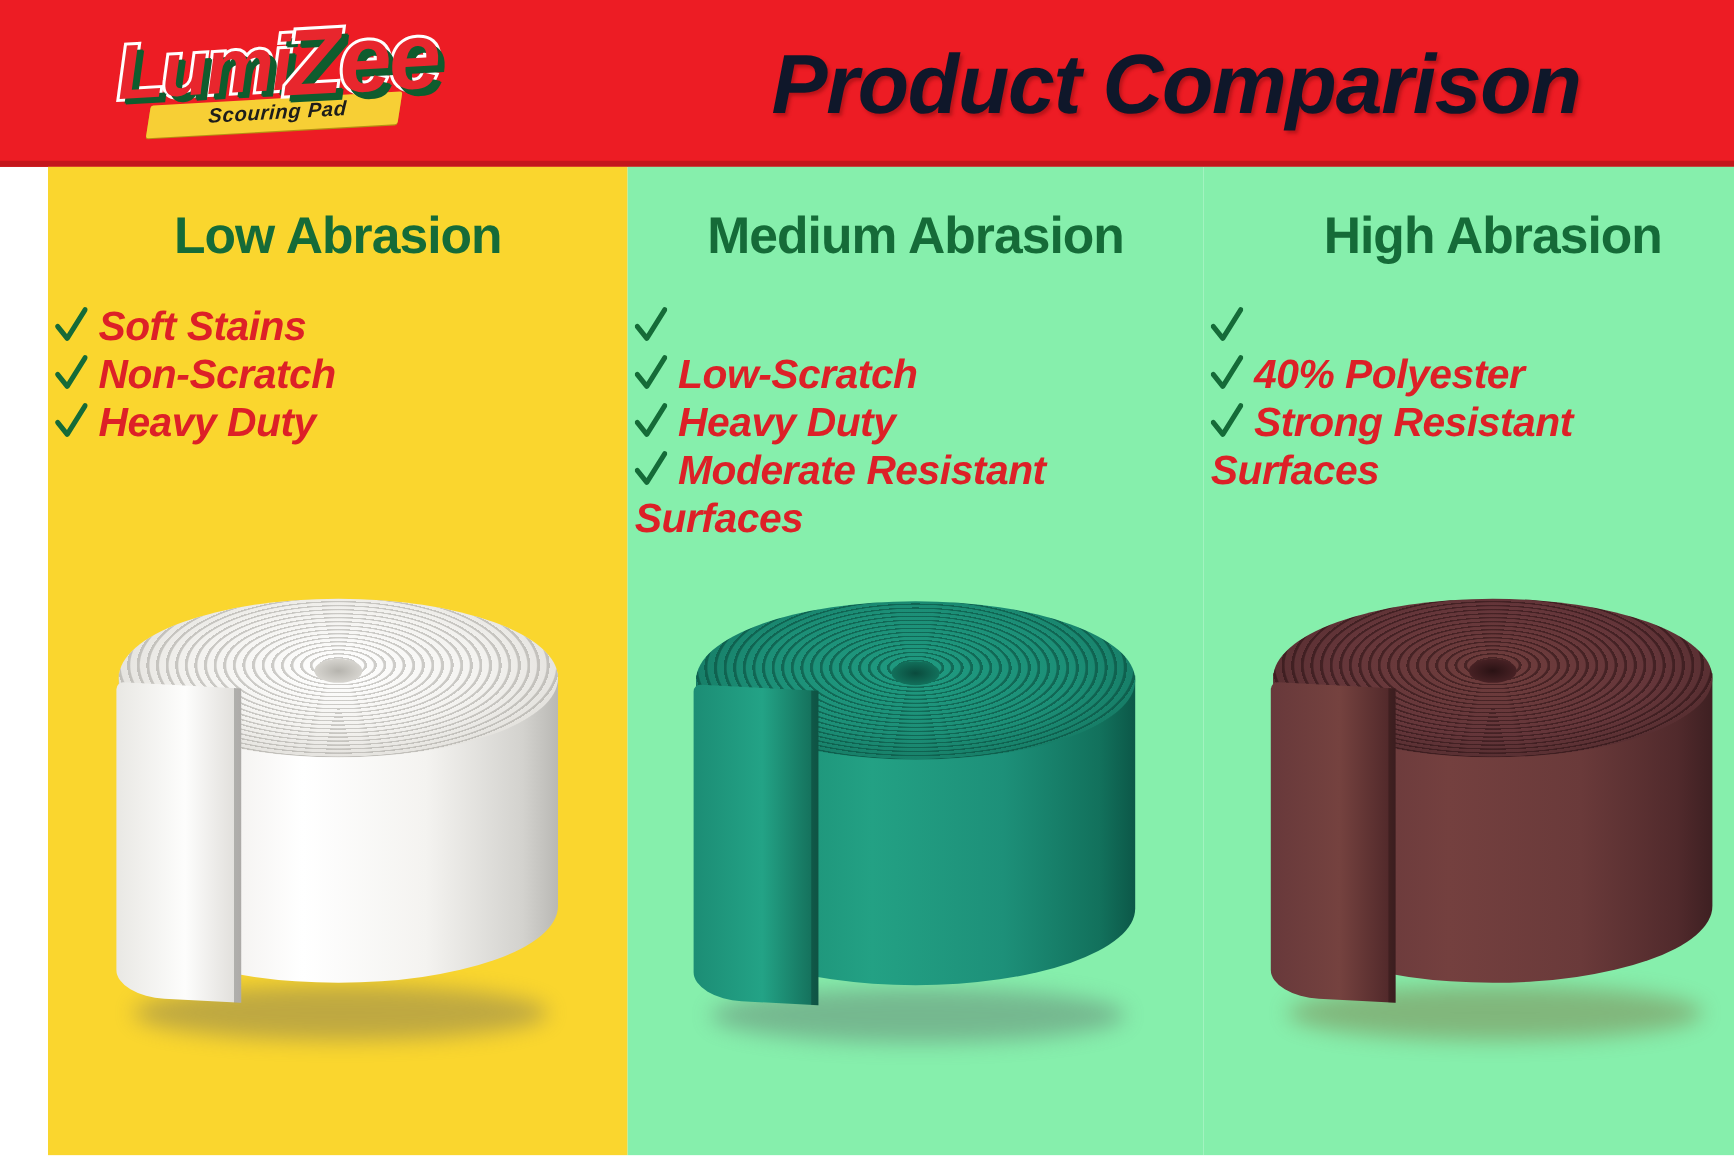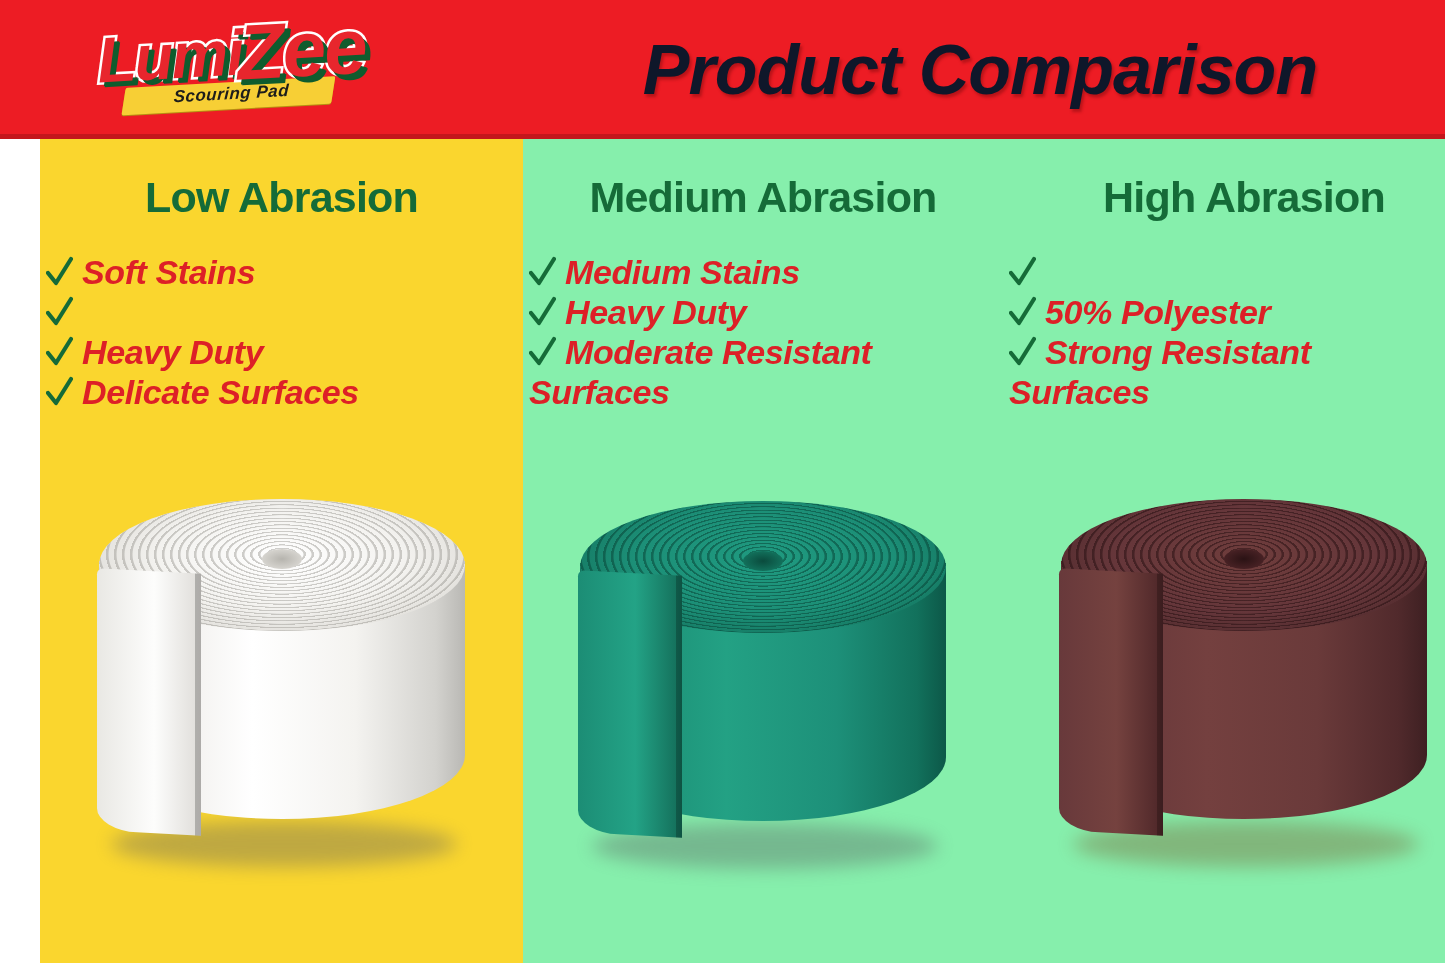--- a/index.html
+++ b/index.html
@@ -204,27 +204,24 @@
 
     <div class="col col-1">
       <div class="col-heading">Low Abrasion</div>
 
       <ul class="feature-list">
         <li class="feature-item"><span class="check-icon"><svg viewBox="0 0 27 34">
                 <path d="M2 18 L10 28 L25 4" fill="none" stroke="#156b38" stroke-width="4.2" stroke-linecap="round" stroke-linejoin="round"></path>
               </svg></span><span>Soft Stains</span></li>
         <li class="feature-item"><span class="check-icon"><svg viewBox="0 0 27 34">
                 <path d="M2 18 L10 28 L25 4" fill="none" stroke="#156b38" stroke-width="4.2" stroke-linecap="round" stroke-linejoin="round"></path>
-              </svg></span></li>
+              </svg></span><span>Non-Scratch</span></li>
         <li class="feature-item"><span class="check-icon"><svg viewBox="0 0 27 34">
                 <path d="M2 18 L10 28 L25 4" fill="none" stroke="#156b38" stroke-width="4.2" stroke-linecap="round" stroke-linejoin="round"></path>
               </svg></span><span>Heavy Duty</span></li>
-        <li class="feature-item"><span class="check-icon"><svg viewBox="0 0 27 34">
-                <path d="M2 18 L10 28 L25 4" fill="none" stroke="#156b38" stroke-width="4.2" stroke-linecap="round" stroke-linejoin="round"></path>
-              </svg></span><span>Delicate Surfaces</span></li>
       </ul>
 
       <div class="roll-stage roll-stage-1">
         <div class="roll roll-white">
           <div class="shadow"></div>
           <div class="body"></div>
           <div class="flap"></div>
           <div class="top">
             <div class="rings"></div>
             <div class="hole"></div>
@@ -232,21 +229,24 @@
         </div>
       </div>
     </div>
 
     <div class="col col-2">
       <div class="col-heading">Medium Abrasion</div>
 
       <ul class="feature-list">
         <li class="feature-item"><span class="check-icon"><svg viewBox="0 0 27 34">
                 <path d="M2 18 L10 28 L25 4" fill="none" stroke="#156b38" stroke-width="4.2" stroke-linecap="round" stroke-linejoin="round"></path>
-              </svg></span><span>Medium Stains</span></li>
+              </svg></span></li>
+        <li class="feature-item"><span class="check-icon"><svg viewBox="0 0 27 34">
+                <path d="M2 18 L10 28 L25 4" fill="none" stroke="#156b38" stroke-width="4.2" stroke-linecap="round" stroke-linejoin="round"></path>
+              </svg></span><span>Low-Scratch</span></li>
         <li class="feature-item"><span class="check-icon"><svg viewBox="0 0 27 34">
                 <path d="M2 18 L10 28 L25 4" fill="none" stroke="#156b38" stroke-width="4.2" stroke-linecap="round" stroke-linejoin="round"></path>
               </svg></span><span>Heavy Duty</span></li>
         <li class="feature-item"><span class="check-icon"><svg viewBox="0 0 27 34">
                 <path d="M2 18 L10 28 L25 4" fill="none" stroke="#156b38" stroke-width="4.2" stroke-linecap="round" stroke-linejoin="round"></path>
               </svg></span><span>Moderate Resistant
 Surfaces</span></li>
       </ul>
 
       <div class="roll-stage roll-stage-2">
@@ -264,21 +264,21 @@
 
     <div class="col col-3">
       <div class="col-heading">High Abrasion</div>
 
       <ul class="feature-list">
         <li class="feature-item"><span class="check-icon"><svg viewBox="0 0 27 34">
                 <path d="M2 18 L10 28 L25 4" fill="none" stroke="#156b38" stroke-width="4.2" stroke-linecap="round" stroke-linejoin="round"></path>
               </svg></span></li>
         <li class="feature-item"><span class="check-icon"><svg viewBox="0 0 27 34">
                 <path d="M2 18 L10 28 L25 4" fill="none" stroke="#156b38" stroke-width="4.2" stroke-linecap="round" stroke-linejoin="round"></path>
-              </svg></span><span>50% Polyester</span></li>
+              </svg></span><span>40% Polyester</span></li>
         <li class="feature-item"><span class="check-icon"><svg viewBox="0 0 27 34">
                 <path d="M2 18 L10 28 L25 4" fill="none" stroke="#156b38" stroke-width="4.2" stroke-linecap="round" stroke-linejoin="round"></path>
               </svg></span><span>Strong Resistant
 Surfaces</span></li>
       </ul>
 
       <div class="roll-stage roll-stage-3">
         <div class="roll roll-maroon">
           <div class="shadow"></div>
           <div class="body"></div>

